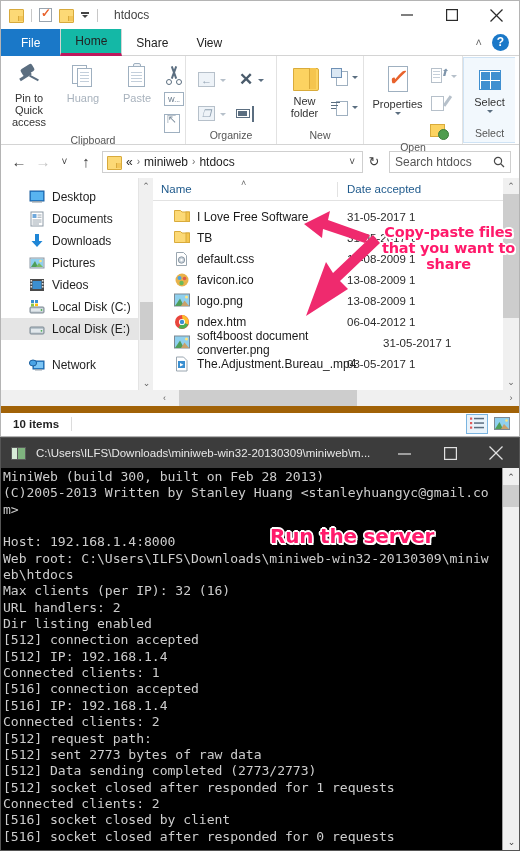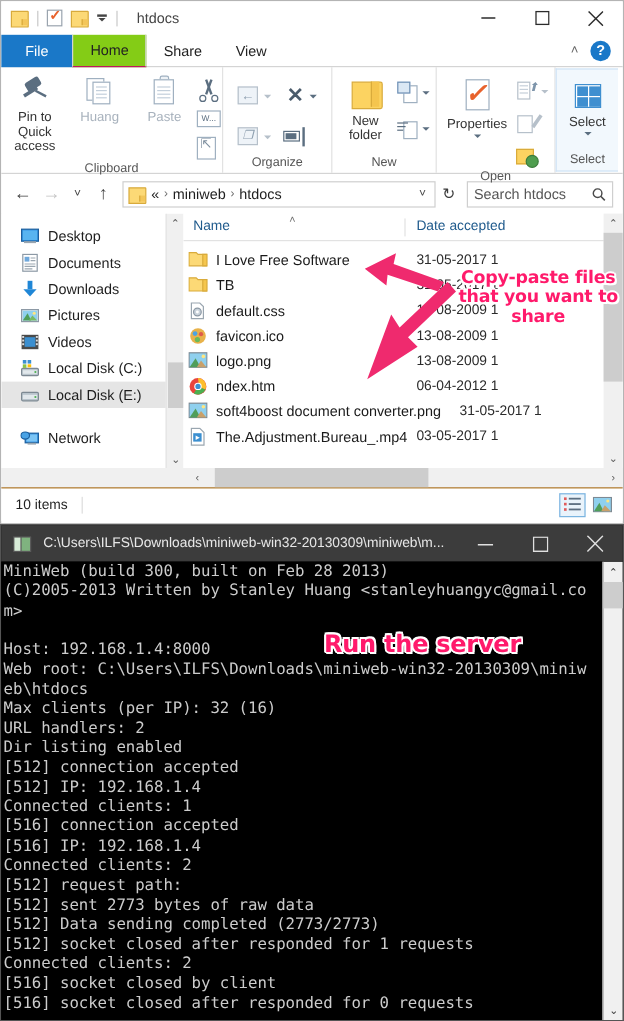--- a/index.html
+++ b/index.html
@@ -68,22 +68,22 @@
   .tabstrip {
     height: 27px; display: flex; align-items: stretch;
     border-bottom: 1px solid #d4d4d4; position: relative; background: #fff;
   }
   .tab {
     display: flex; align-items: center; justify-content: center;
     font-size: 12px; color: #222; padding: 0 14px; height: 27px;
   }
   .tab.file { background: #1a78c8; color: #fff; padding: 0 20px; }
   .tab.active {
-    background: #84cc16; border-left: 1px solid #d4d4d4; border-right: 1px solid #d4d4d4;
-    border-bottom: 1px solid #be185d; margin-bottom: -1px; z-index: 2;
+    background: #14b8a6; border-left: 1px solid #d4d4d4; border-right: 1px solid #d4d4d4;
+    border-bottom: 3px solid #be185d; margin-bottom: -1px; z-index: 2;
   }
   .tabstrip-right { margin-left: auto; display: flex; align-items: center; gap: 10px; padding-right: 10px; }
   .chev-up { font-size: 11px; color: #666; }
   .help-badge {
     width: 17px; height: 17px; border-radius: 50%; background: #1a78c8; color: #fff;
     font-size: 12px; font-weight: bold; display: flex; align-items: center; justify-content: center;
   }
 
   
   .ribbon {
@@ -220,21 +220,21 @@
   }
 
   
   .content { display: flex; height: 212px; }
   .navpane {
     width: 152px; position: relative; background: #fff; border-right: none;
     padding-top: 8px; overflow: hidden;
   }
   .navitem {
     height: 22px; display: flex; align-items: center; gap: 7px;
-    padding-left: 16px; font-size: 12px; color: #1e1e1e;
+    padding-left: 28px; font-size: 12px; color: #1e1e1e;
   }
   .navitem.selected { background: #e5e5e5; }
   .nav-ic { width: 16px; height: 16px; flex: none; position: relative; }
   .nav-scroll {
     position: absolute; right: 0; top: 0; width: 15px; height: 100%;
     background: #f0f0f0; border-left: 1px solid #e4e4e4;
   }
   .nav-scroll .arrow { height: 15px; display: flex; align-items: center; justify-content: center; font-size: 9px; color: #606060; }
   .nav-scroll .arrow.bottom { position: absolute; bottom: 0; width: 15px; }
   .nav-scroll .thumb { position: absolute; left: 1px; top: 124px; width: 13px; height: 38px; background: #cdcdcd; }
@@ -243,42 +243,42 @@
   .colhdr {
     height: 23px; display: flex; align-items: center; border-bottom: 1px solid #e2e2e2;
     font-size: 11.5px; color: #1f5a8c; position: relative;
   }
   .col-name { width: 185px; padding-left: 8px; position: relative; height: 23px; display: flex; align-items: center; }
   .col-sep { position: absolute; right: 0; top: 4px; bottom: 4px; width: 1px; background: #e2e2e2; }
   .sortcaret { position: absolute; left: 88px; top: 0px; font-size: 9px; color: #6d6d6d; }
   .col-date { flex: 1; padding-left: 9px; }
   .filerows { flex: 1; position: relative; overflow: hidden; padding-top: 5px; }
   .filerow { height: 21px; display: flex; align-items: center; font-size: 12px; color: #1a1a1a; }
-  .fr-name { width: 185px; display: flex; align-items: center; gap: 7px; padding-left: 4px; }
+  .fr-name { width: 185px; display: flex; align-items: center; gap: 7px; padding-left: 21px; }
   .fr-date { flex: 1; padding-left: 9px; color: #2b2b2b; font-size: 11.5px; white-space: nowrap; overflow: hidden; }
   .file-ic { width: 16px; height: 16px; flex: none; position: relative; }
 
   .list-scroll {
     position: absolute; right: 0; top: 0; bottom: 0; width: 16px; background: #f0f0f0;
   }
   .list-scroll .arrow { height: 16px; display: flex; align-items: center; justify-content: center; font-size: 9px; color: #606060; }
   .list-scroll .arrow.bottom { position: absolute; bottom: 0; width: 16px; }
   .list-scroll .thumb { position: absolute; left: 0; top: 16px; width: 16px; height: 124px; background: #cdcdcd; }
 
   .hscroll {
     height: 16px; background: #f0f0f0; display: flex; align-items: stretch; position: relative;
   }
   .hscroll .arrow { width: 16px; display: flex; align-items: center; justify-content: center; font-size: 9px; color: #606060; }
   .hscroll .thumb { position: absolute; left: 16px; top: 0; width: 178px; height: 16px; background: #cdcdcd; }
   .hscroll .arrow.right { position: absolute; right: 0; top: 0; height: 16px; }
 
   
   .statusbar {
-    height: 28px; border-top: 1px solid #a16207; display: flex; align-items: center;
-    padding: 0 6px 0 12px; font-size: 11.5px; color: #1f1f1f; background: #fff;
+    height: 28px; border-top: 7px solid #a16207; display: flex; align-items: center;
+    padding: 0 6px 0 12px; font-size: 11.5px; color: #1f1f1f; background: #fff; font-weight: bold;
   }
   .status-div { width: 1px; height: 14px; background: #dcdcdc; margin-left: 12px; }
   .viewbtns { margin-left: auto; display: flex; gap: 3px; align-items: center; }
   .viewbtn { width: 22px; height: 20px; display: flex; align-items: center; justify-content: center; }
   .viewbtn.active { background: #e9f3fb; border: 1px solid #7ab4e0; }
 
   
   .console {
     position: absolute; left: 0; top: 437px; width: 520px; height: 414px;
     background: #000; border: 1px solid #555;

